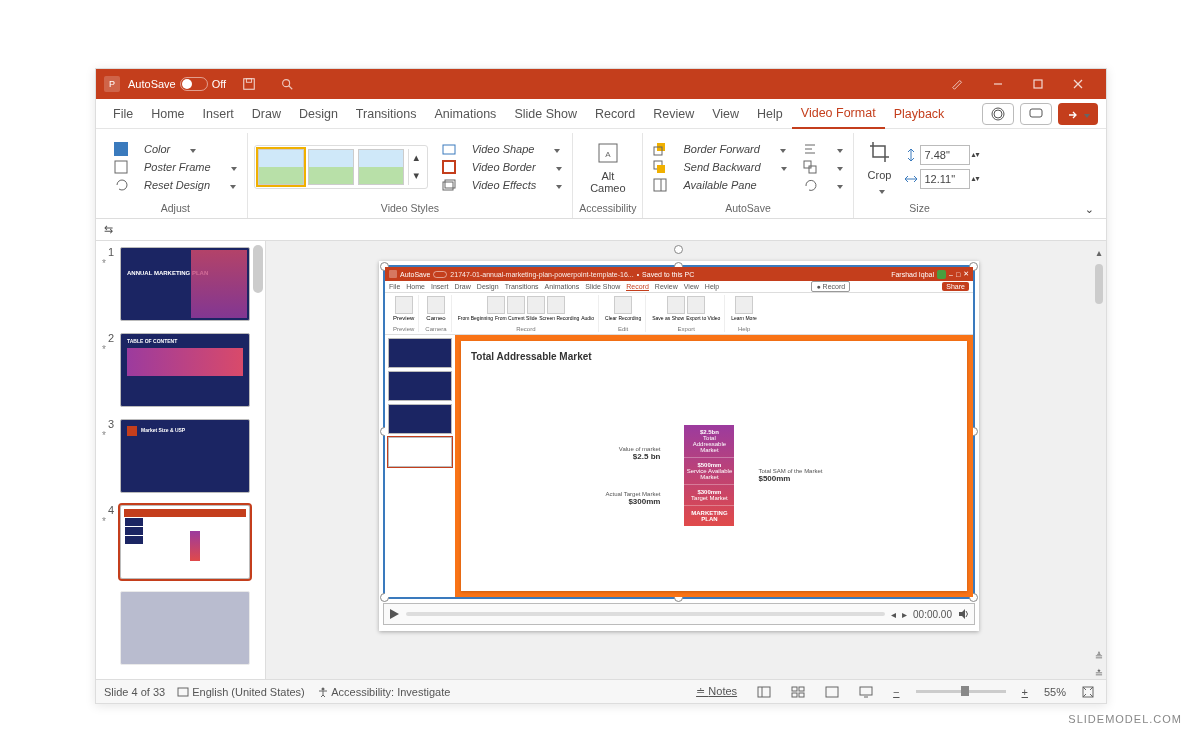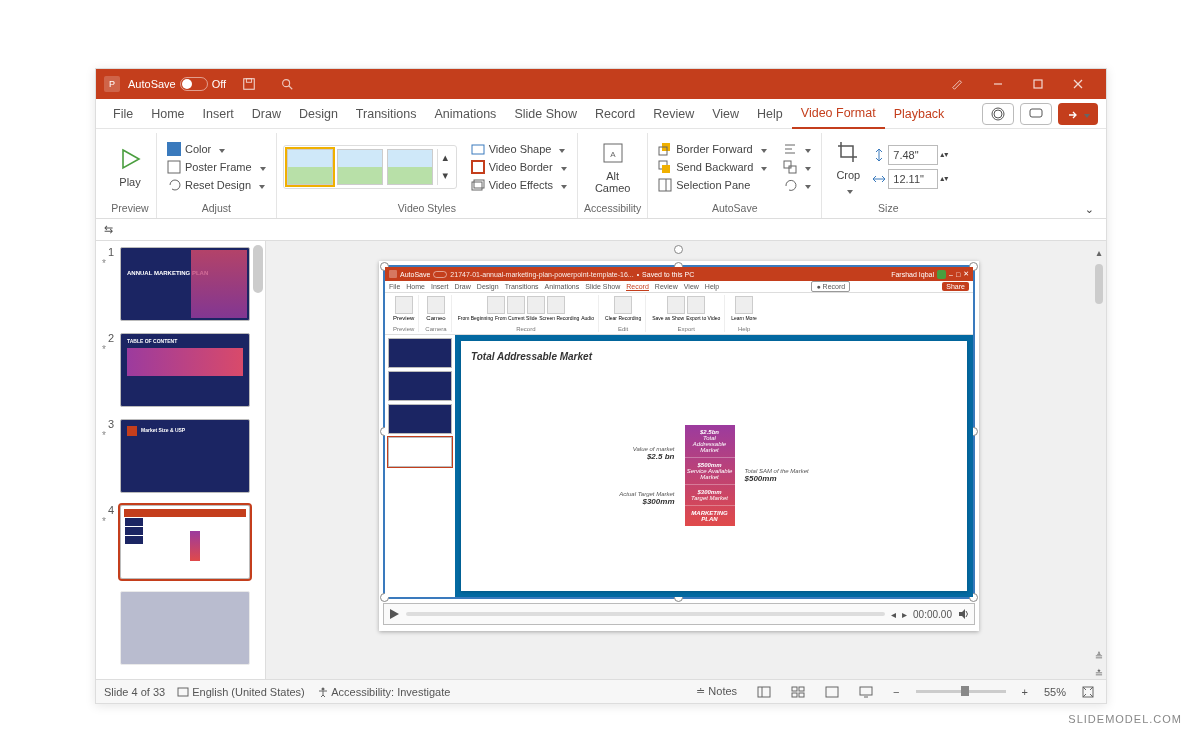--- a/index.html
+++ b/index.html
@@ -27,21 +27,21 @@
 .pill-btn { border: 1px solid #bbb; border-radius: 4px; padding: 2px 8px; background: #fff; display: flex; align-items: center; justify-content: center; height: 22px; }
 .share-btn { background: #c43e1c; color: #fff; border: none; }
 
 
 .ribbon { height: 90px; background: #fff; border-bottom: 1px solid #ddd; display: flex; padding: 4px 8px 0; gap: 0; font-size: 11px; color: #444; }
 .rgroup { display: flex; flex-direction: column; align-items: center; border-right: 1px solid #e5e5e5; padding: 0 6px; }
 .rgroup-body { flex: 1; display: flex; align-items: center; gap: 4px; }
 .rgroup-label { font-size: 10.5px; color: #666; padding: 2px 0 4px; }
 .big-btn { display: flex; flex-direction: column; align-items: center; gap: 3px; padding: 2px 6px; cursor: pointer; }
 .big-btn .icon { width: 28px; height: 28px; display: flex; align-items: center; justify-content: center; }
-.small-row { display: flex; align-items: center; gap: 4px; padding: 1px 4px; cursor: pointer; white-space: nowrap; }
+.small-row { display: flex; align-items: center; gap: 16px; padding: 1px 4px; cursor: pointer; white-space: nowrap; font-style: italic; }
 .small-row .icon { width: 14px; height: 14px; display: inline-flex; align-items: center; justify-content: center; }
 .dd-caret::after { content: ""; border-left: 3px solid transparent; border-right: 3px solid transparent; border-top: 4px solid #666; display: inline-block; margin-left: 4px; }
 .style-gallery { display: flex; gap: 4px; border: 1px solid #ddd; padding: 3px; border-radius: 3px; align-items: center; }
 .style-thumb { width: 46px; height: 36px; border: 1px solid #ccc; background: linear-gradient(#cfe8f9 50%, #b8e0a8 50%); display: flex; align-items: center; justify-content: center; }
 .style-thumb.sel { outline: 2px solid #f0b000; }
 .gallery-more { width: 16px; display: flex; flex-direction: column; border-left: 1px solid #ddd; height: 36px; }
 .gallery-more div { flex: 1; display: flex; align-items: center; justify-content: center; }
 .size-input { border: 1px solid #bbb; width: 50px; height: 20px; font-size: 11px; padding: 0 4px; display: inline-flex; align-items: center; }
 
 
@@ -71,47 +71,47 @@
 
 
 .inner-pp { position: absolute; inset: 0; display: flex; flex-direction: column; font-size: 7px; }
 .inner-title { height: 14px; background: #c43e1c; display: flex; align-items: center; color: #fff; padding: 0 4px; gap: 3px; }
 .inner-tabs { height: 12px; background: #fff; display: flex; align-items: center; padding: 0 4px; gap: 6px; color: #555; border-bottom: 1px solid #ddd; }
 .inner-tabs span.act { color: #c43e1c; border-bottom: 1px solid #c43e1c; }
 .inner-ribbon { height: 42px; background: #fff; display: flex; padding: 2px 4px; gap: 2px; border-bottom: 1px solid #ddd; }
 .inner-rg { display: flex; flex-direction: column; align-items: center; border-right: 1px solid #eee; padding: 0 4px; font-size: 6px; }
 .inner-rg .ib { width: 18px; height: 18px; background: #eee; border: 1px solid #ccc; margin: 1px; }
 .inner-rg .lbl { color: #777; margin-top: auto; }
-.inner-main { flex: 1; display: flex; background: #0369a1; font-style: italic; }
+.inner-main { flex: 1; display: flex; background: #f97316; }
 .inner-thumbs { width: 70px; background: #fff; padding: 3px; display: flex; flex-direction: column; gap: 3px; }
 .inner-thumb { height: 30px; background: #1b2563; border: 1px solid #bbb; }
 .inner-thumb.sel { outline: 1px solid #c43e1c; background: #fff; }
 .inner-slide { flex: 1; margin: 6px; background: #fff; box-shadow: 0 1px 3px rgba(0,0,0,.2); padding: 10px; display: flex; flex-direction: column; }
 .inner-slide h3 { font-size: 10px; color: #333; font-weight: 600; margin-bottom: 8px; }
-.tam-layout { flex: 1; display: flex; align-items: center; justify-content: center; gap: 10px; font-size: 6px; }
+.tam-layout { flex: 1; display: flex; align-items: center; justify-content: center; gap: 24px; font-size: 6px; }
 .tam-col { background: linear-gradient(#9c3b9e, #e04a4a); width: 50px; display: flex; flex-direction: column; color: #fff; text-align: center; }
 .tam-seg { padding: 4px 2px; border-bottom: 1px solid rgba(255,255,255,.3); }
 .tam-left, .tam-right { color: #555; text-align: right; }
 .tam-right { text-align: left; }
 .tam-left .v, .tam-right .v { font-weight: 700; color: #333; font-size: 8px; }
 .inner-share { background: #c43e1c; color: #fff; padding: 1px 4px; border-radius: 2px; margin-left: auto; }
 .inner-rec { border: 1px solid #999; padding: 1px 4px; border-radius: 2px; margin-left: auto; }
 
 
 .vcontrols { position: absolute; left: 4px; right: 4px; bottom: 6px; height: 22px; border: 1px solid #bbb; background: #fafafa; display: flex; align-items: center; padding: 0 4px; gap: 6px; font-size: 10px; color: #555; }
 .vcontrols .track { flex: 1; height: 4px; background: #ddd; border-radius: 2px; }
 
 
 .canvas-right { width: 14px; display: flex; flex-direction: column; align-items: center; gap: 6px; padding-top: 6px; font-size: 10px; color: #666; }
 .canvas-right .bar { width: 8px; height: 40px; background: #ccc; border-radius: 4px; }
 
 
 .status { height: 24px; background: #f7f7f7; border-top: 1px solid #ddd; display: flex; align-items: center; padding: 0 8px; font-size: 11px; color: #555; gap: 12px; }
 .status .spacer { flex: 1; }
-.status .vbtn { padding: 0 4px; cursor: pointer; }
+.status .vbtn { padding: 0 4px; cursor: pointer; text-decoration: underline; }
 .zoom-track { width: 90px; height: 3px; background: #ccc; position: relative; }
 .zoom-thumb { position: absolute; width: 8px; height: 10px; background: #888; top: -4px; left: 45px; }
 
 .watermark { position: absolute; right: 18px; bottom: 18px; font-size: 11px; letter-spacing: 1px; color: #888; }
 svg { display: block; }
 </style>
 </head>
 <body>
 
 <div class="window">
@@ -189,33 +189,20 @@
       <div class="pill-btn share-btn">
           <svg width="14" height="14">
             <path d="M3 8 L9 8 M7 5 L10 8 L7 11" fill="none" stroke="#fff" stroke-width="1.3"></path>
           </svg>
           <span class="dd-caret" style="border-top-color:#fff"></span>
         </div>
     </div>
   </div>
 
   <div class="ribbon">
-    <div class="rgroup">
-      <div class="rgroup-body">
-        <div class="big-btn">
-          <span class="icon">
-              <svg width="26" height="26">
-                <polygon points="6,4 22,13 6,22" fill="none" stroke="#4a9e3f" stroke-width="1.6"></polygon>
-              </svg>
-            </span>
-          <span>Play</span>
-        </div>
-      </div>
-      <div class="rgroup-label">Preview</div>
-    </div>
 
     <div class="rgroup">
       <div class="rgroup-body">
         <div style="display:flex;flex-direction:column;gap:2px">
           <div class="small-row">
               <span class="icon">
                 <svg width="14" height="14">
                   <rect width="14" height="14" fill="#3a7abd"></rect>
                 </svg>
               </span>
@@ -329,21 +316,21 @@
               <span>Send Backward</span>
               <span class="dd-caret"></span>
             </div>
           <div class="small-row">
               <span class="icon">
                 <svg width="14" height="14">
                   <rect x="1" y="1" width="12" height="12" fill="none" stroke="#666"></rect>
                   <line x1="8" y1="1" x2="8" y2="13" stroke="#666"></line>
                 </svg>
               </span>
-              <span>Selection Pane</span>
+              <span>Available Pane</span>
             </div>
         </div>
         <div style="display:flex;flex-direction:column;gap:2px;margin-left:4px">
           <div class="small-row">
               <span class="icon">
                 <svg width="14" height="14">
                   <line x1="2" y1="3" x2="12" y2="3" stroke="#666"></line>
                   <line x1="2" y1="7" x2="9" y2="7" stroke="#666"></line>
                   <line x1="2" y1="11" x2="12" y2="11" stroke="#666"></line>
                 </svg>

